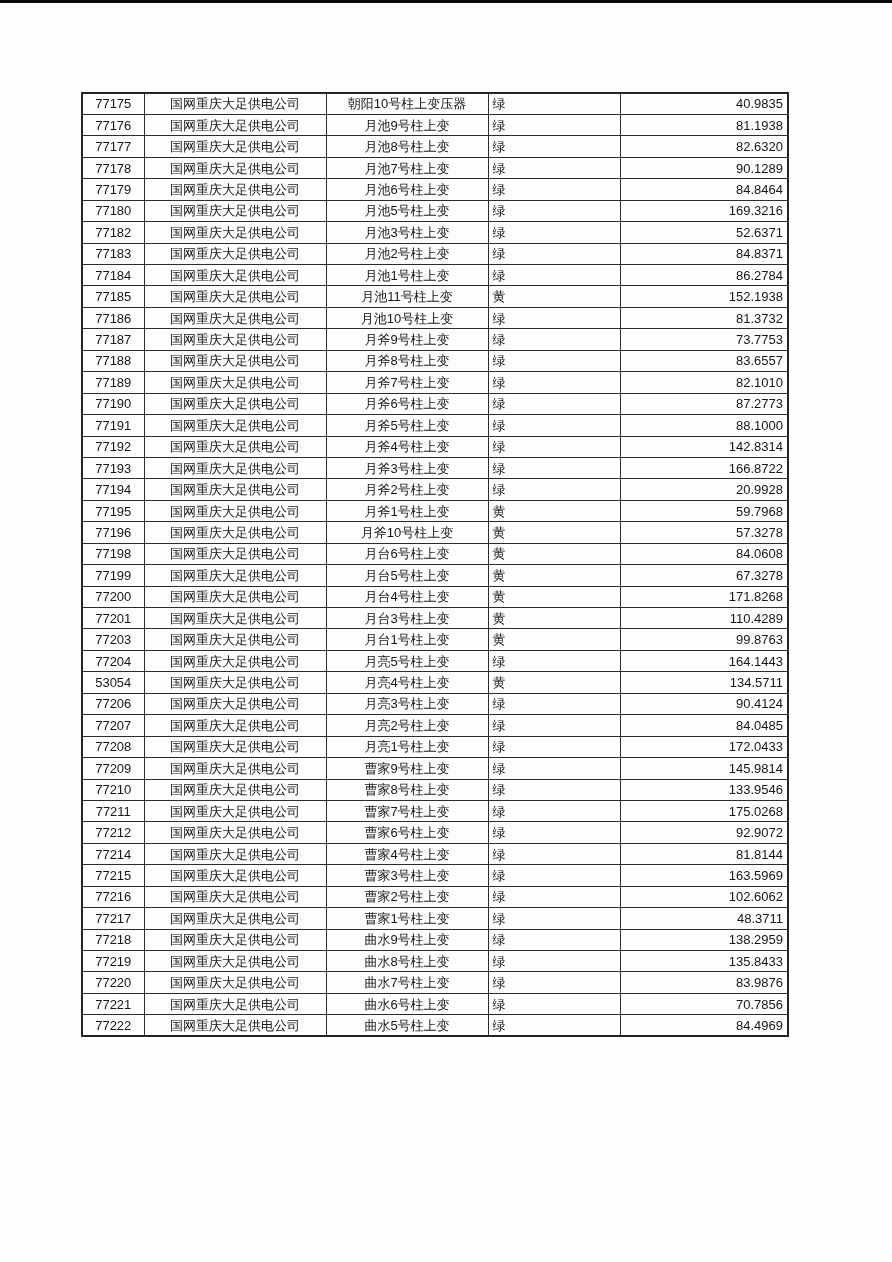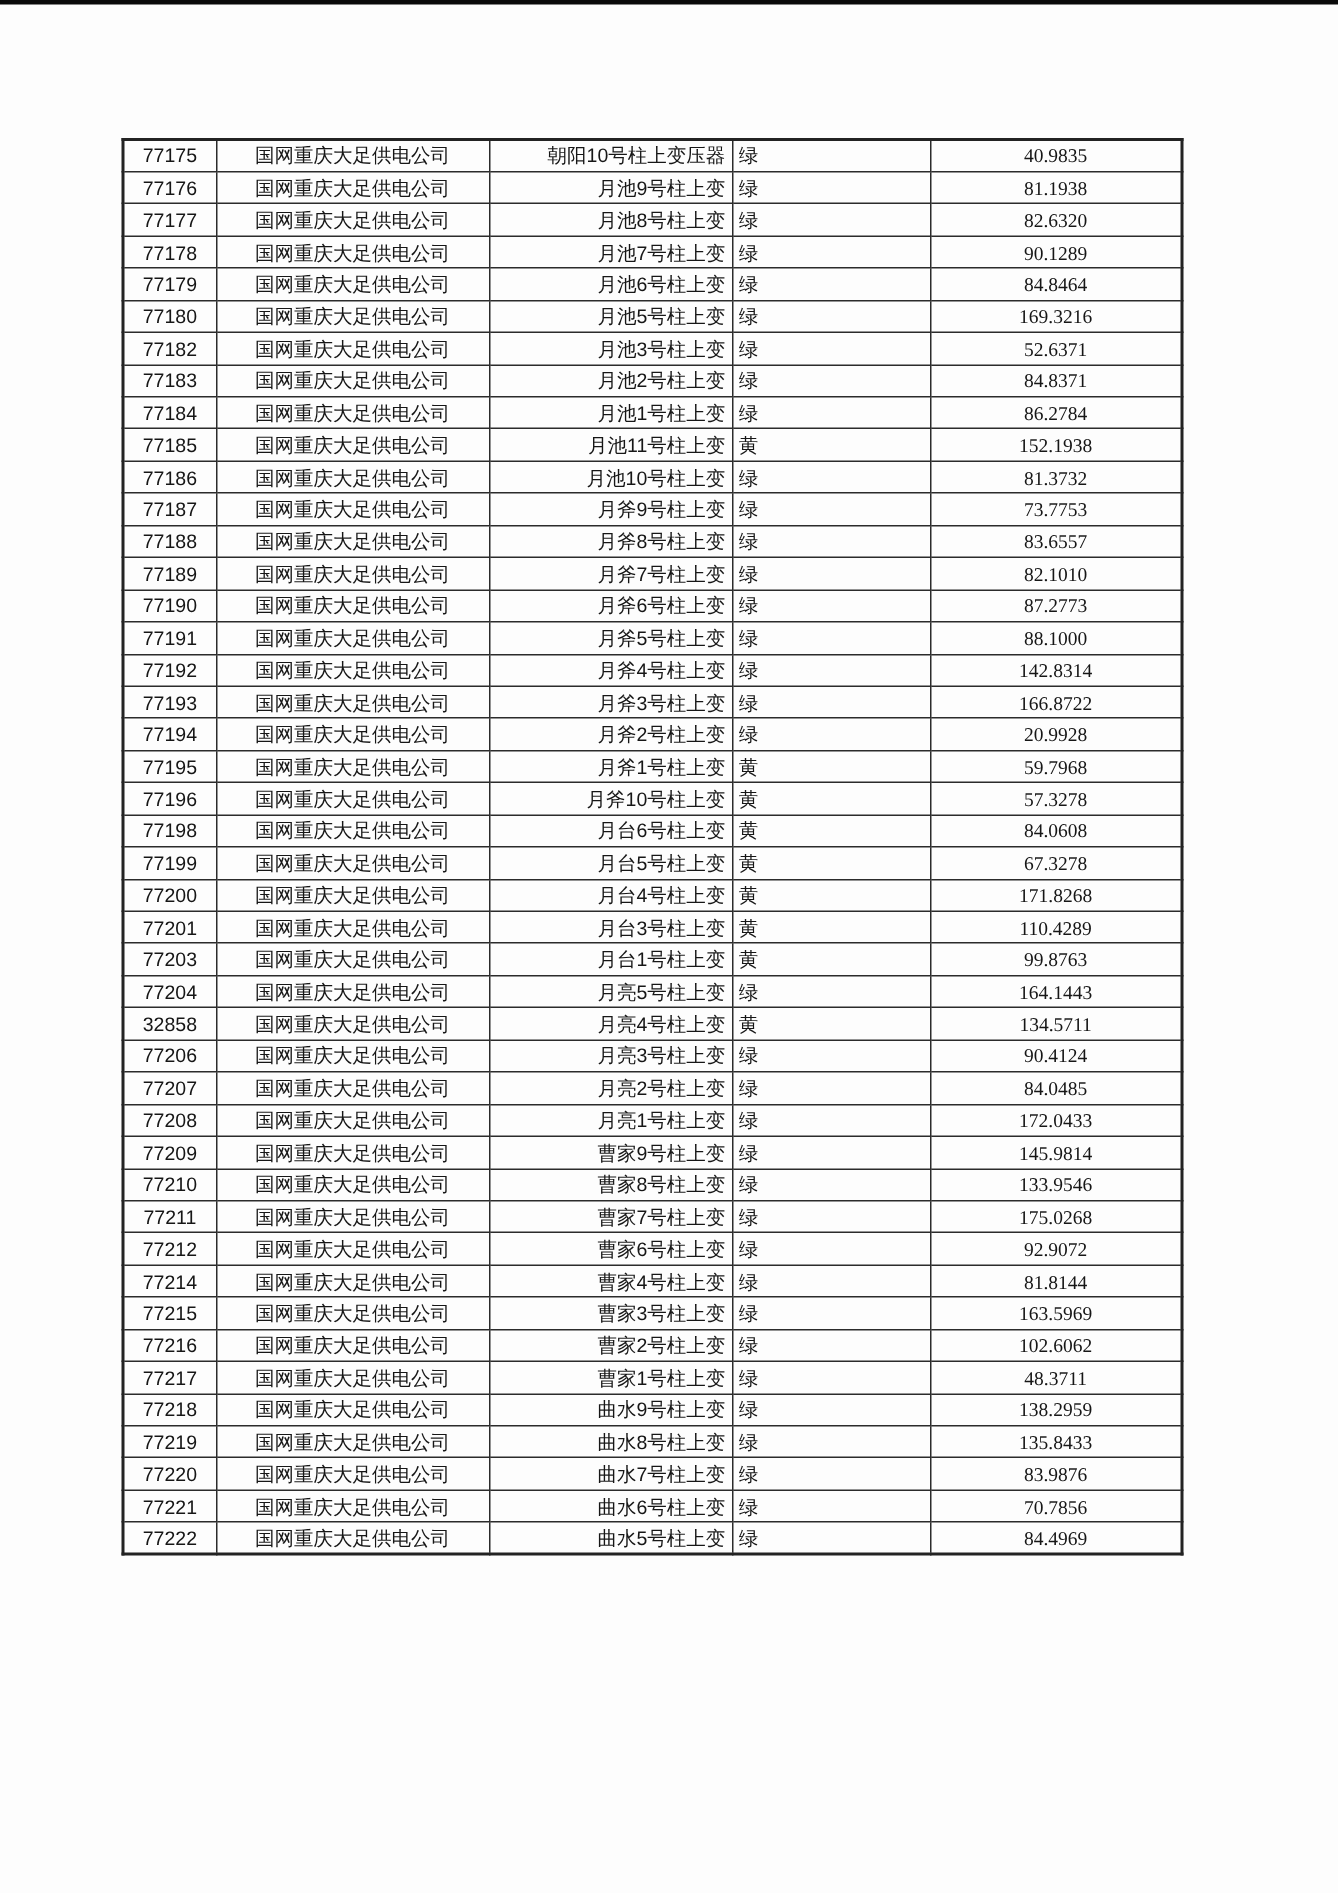--- a/index.html
+++ b/index.html
@@ -34,23 +34,23 @@
     font-size: 13px;
     color: #161616;
     padding: 0 4px;
     white-space: nowrap;
     overflow: hidden;
     line-height: 1;
   }
   table.grid tr { height: 21.45px; }
   td.c-id    { text-align: center; padding: 0; }
   td.c-company { text-align: center; }
-  td.c-device  { text-align: right; }
+  td.c-device  { text-align: center; }
   td.c-status  { text-align: left; }
-  td.c-value   { text-align: center; font-family: Liberation Serif, serif; }
+  td.c-value   { text-align: right; font-family: Liberation Sans, sans-serif; }
 </style>
 </head>
 <body>
 
 <div class="top-bar"></div>
 
 <div class="sheet">
   <table class="grid">
     <colgroup>
       <col style="width:62px">
@@ -273,21 +273,21 @@
 
   <tr>
     <td class="c-id">77204</td>
     <td class="c-company">国网重庆大足供电公司</td>
     <td class="c-device">月亮5号柱上变</td>
     <td class="c-status">绿</td>
     <td class="c-value">164.1443</td>
   </tr>
 
   <tr>
-    <td class="c-id">32858</td>
+    <td class="c-id">53054</td>
     <td class="c-company">国网重庆大足供电公司</td>
     <td class="c-device">月亮4号柱上变</td>
     <td class="c-status">黄</td>
     <td class="c-value">134.5711</td>
   </tr>
 
   <tr>
     <td class="c-id">77206</td>
     <td class="c-company">国网重庆大足供电公司</td>
     <td class="c-device">月亮3号柱上变</td>

